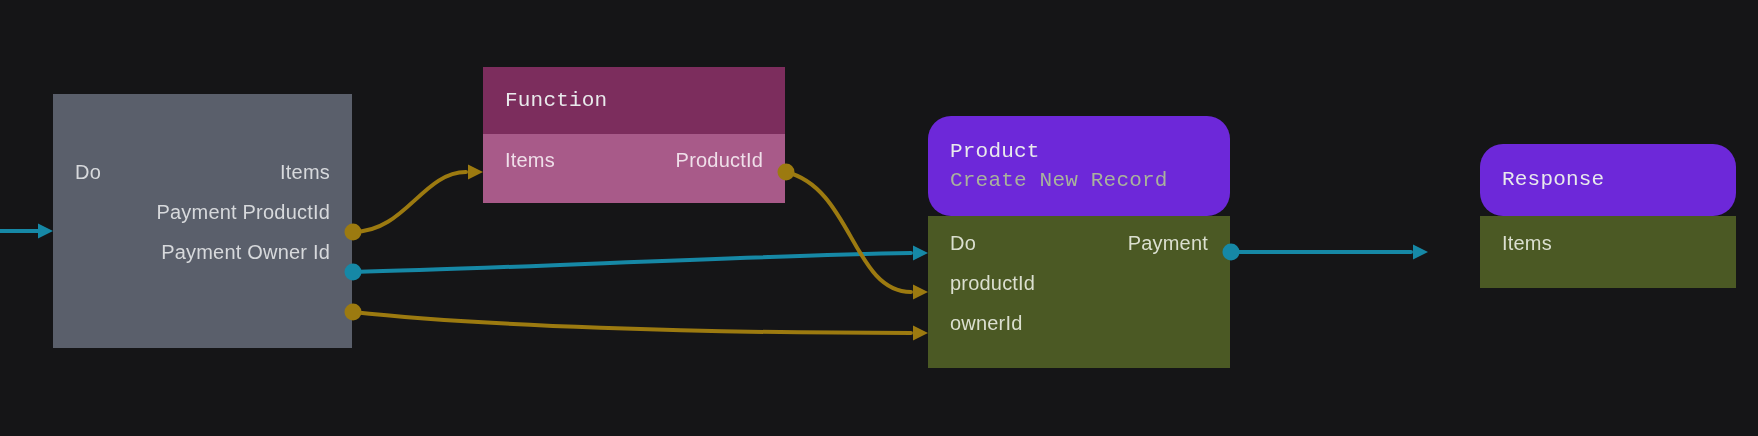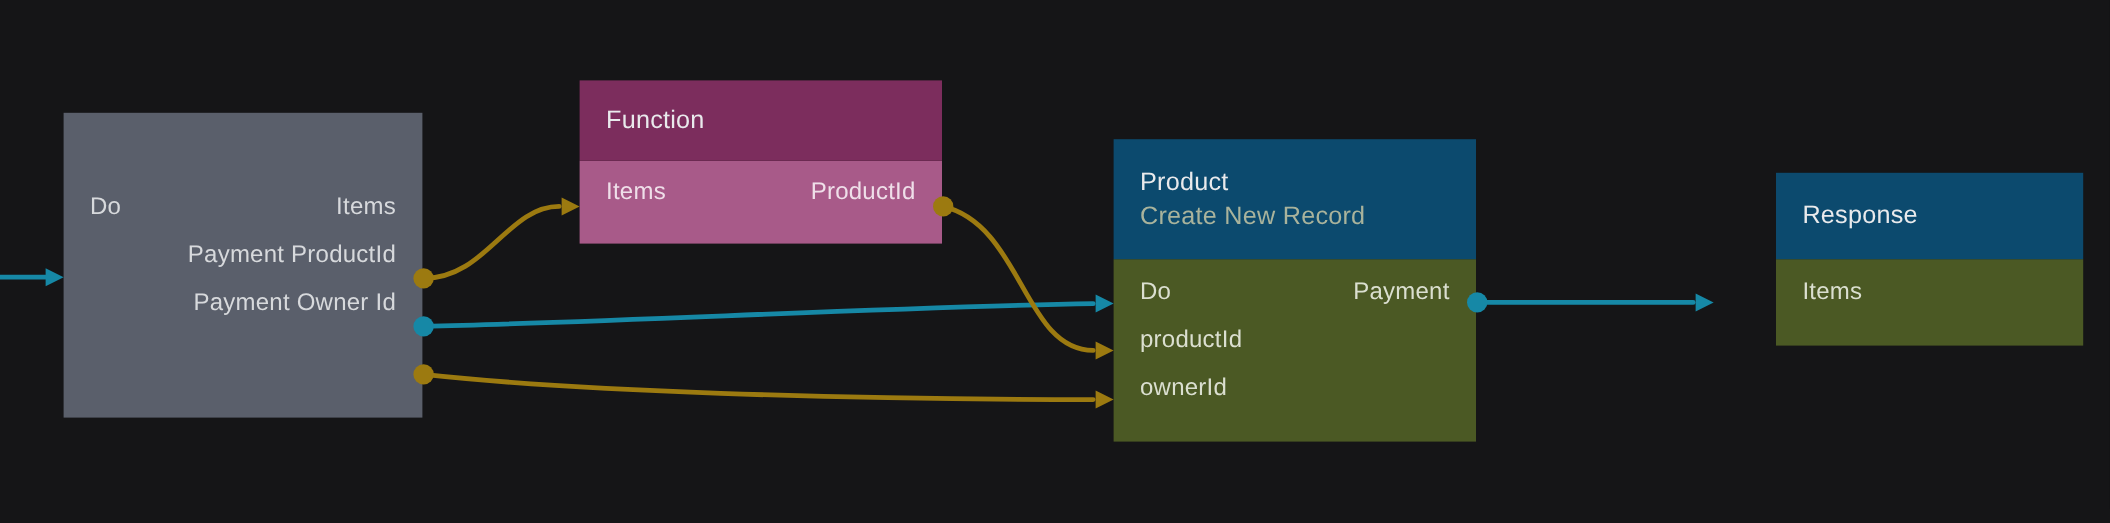--- a/index.html
+++ b/index.html
@@ -4,38 +4,38 @@
 <style>
   html,body { margin:0; padding:0; background:#151517; }
   #canvas {
     position:relative; width:1758px; height:436px; overflow:hidden;
     font-family:"Liberation Sans", sans-serif;
     -webkit-font-smoothing:antialiased;
   }
   .node { position:absolute; display:flex; flex-direction:column; z-index:1; }
   .node-header {
     position:relative; display:flex; flex-direction:column; justify-content:center;
-    padding:4px 22px; box-sizing:border-box; flex:0 0 auto;
+    padding:4px 22px; box-sizing:border-box; flex:0 0 auto;font-family:Liberation Mono, monospace;
   }
   .node-title { font-size:21px; line-height:28px; font-weight:400; letter-spacing:.2px; }
   .node-subtitle { font-size:21px; line-height:29px; font-weight:400; letter-spacing:.2px; }
   .node-body { flex:1 1 auto; display:flex; flex-direction:column; justify-content:center; box-sizing:border-box; }
   .port-row {
     height:40px; display:flex; align-items:flex-start; justify-content:space-between;
     padding:0 22px; font-size:20px; letter-spacing:.2px;
   }
   .diamond-badge { position:absolute; top:25px; right:18px; width:26px; height:26px; }
   
   .theme-slate  .node-header { background:#353a46; }
   .theme-slate  .node-body   { background:#5a5f6b; }
   .theme-slate  .port-row    { color:#d7d9dc; }
   .theme-magenta .node-header { background:#7c2d5d; }
   .theme-magenta .node-body   { background:#a85a89; }
   .theme-magenta .port-row    { color:#efdfe9; }
-  .theme-green  .node-header { background:#0c4a6e; }
+  .theme-green  .node-header { background:#6d28d9;border-radius:23px; }
   .theme-green  .node-body   { background:#4b5924; }
   .theme-green  .port-row    { color:#dbdfd0; }
   .node-title    { color:#e9eaec; }
   .node-subtitle { color:#a9b39c; }
   .has-icon .node-title { max-width:200px; }
   #wires { position:absolute; left:0; top:0; z-index:2; pointer-events:none; }
 </style>
 </head>
 <body>
 

